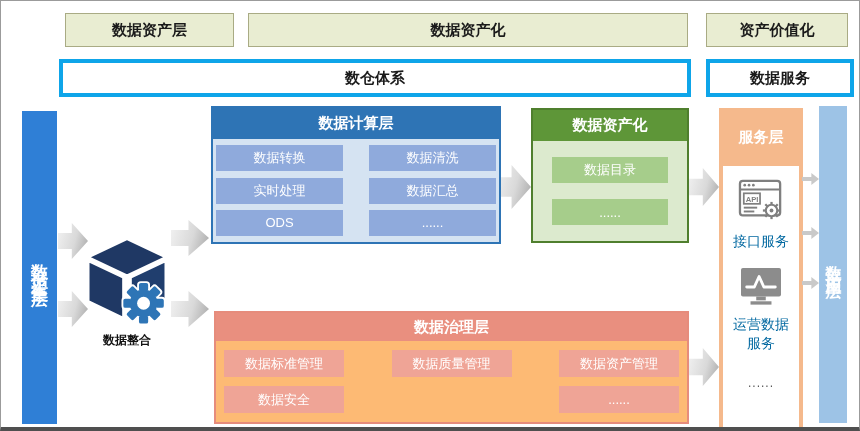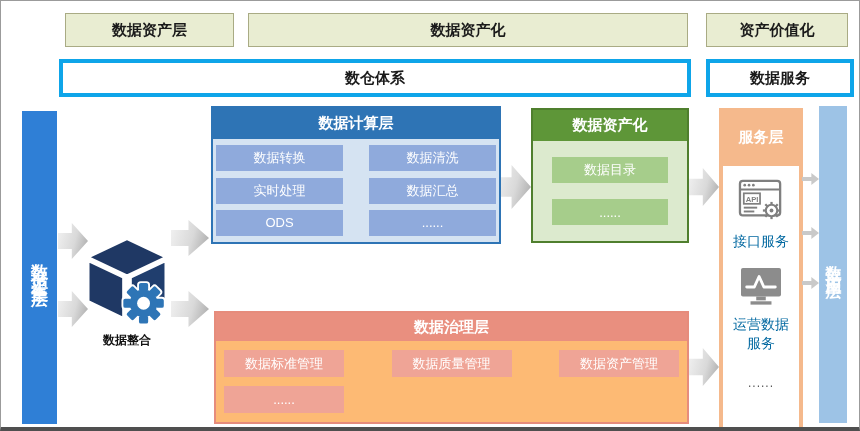--- a/index.html
+++ b/index.html
@@ -116,20 +116,21 @@
       <div class="pill">......</div>
     </div>
   </div>
 
   <div class="layer gov" style="left:213px;top:310px;width:475px;height:113px;">
     <div class="layer-head">数据治理层</div>
     <div class="layer-body">
       <div class="pill">数据标准管理</div>
       <div class="pill">数据质量管理</div>
       <div class="pill">数据资产管理</div>
+      <div class="pill">数据安全</div>
       <div class="pill">......</div>
     </div>
   </div>
 
   <div class="layer service" style="left:718px;top:107px;width:84px;height:393px;">
     <div class="layer-head">服务层</div>
     <div class="service-panel">
 
       <div style="margin-top:12px;">
         <svg viewBox="0 0 48 46" width="46" height="44">

